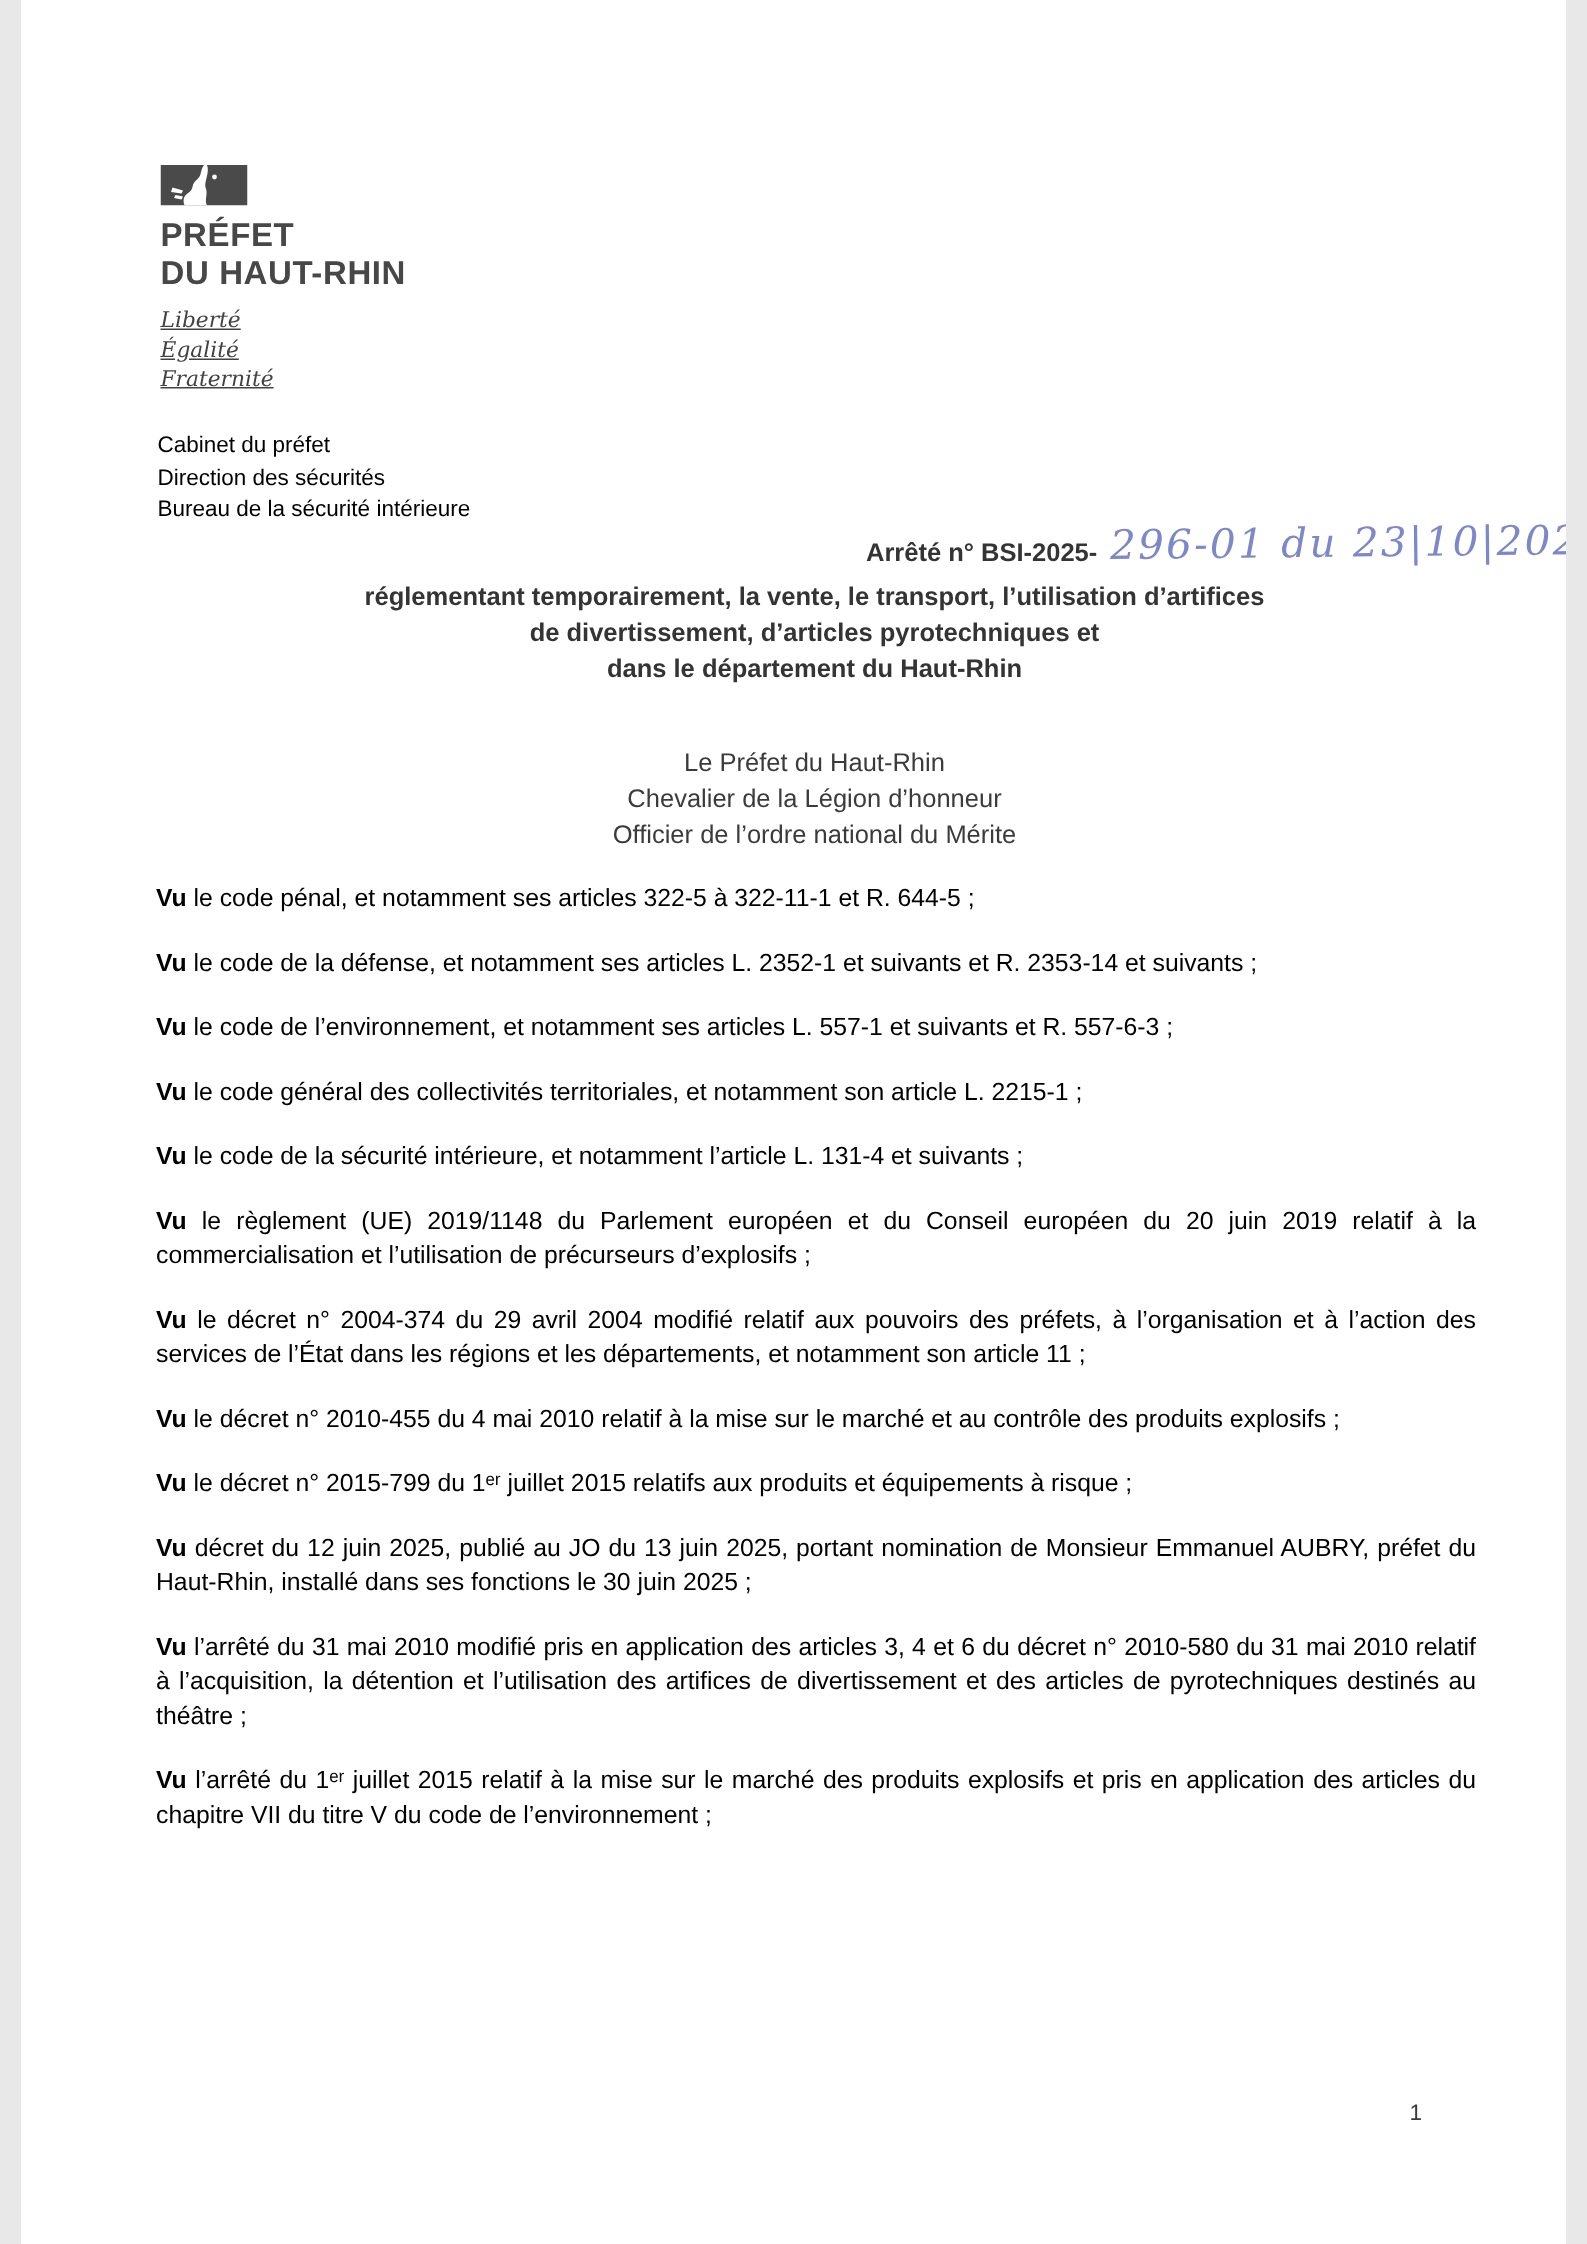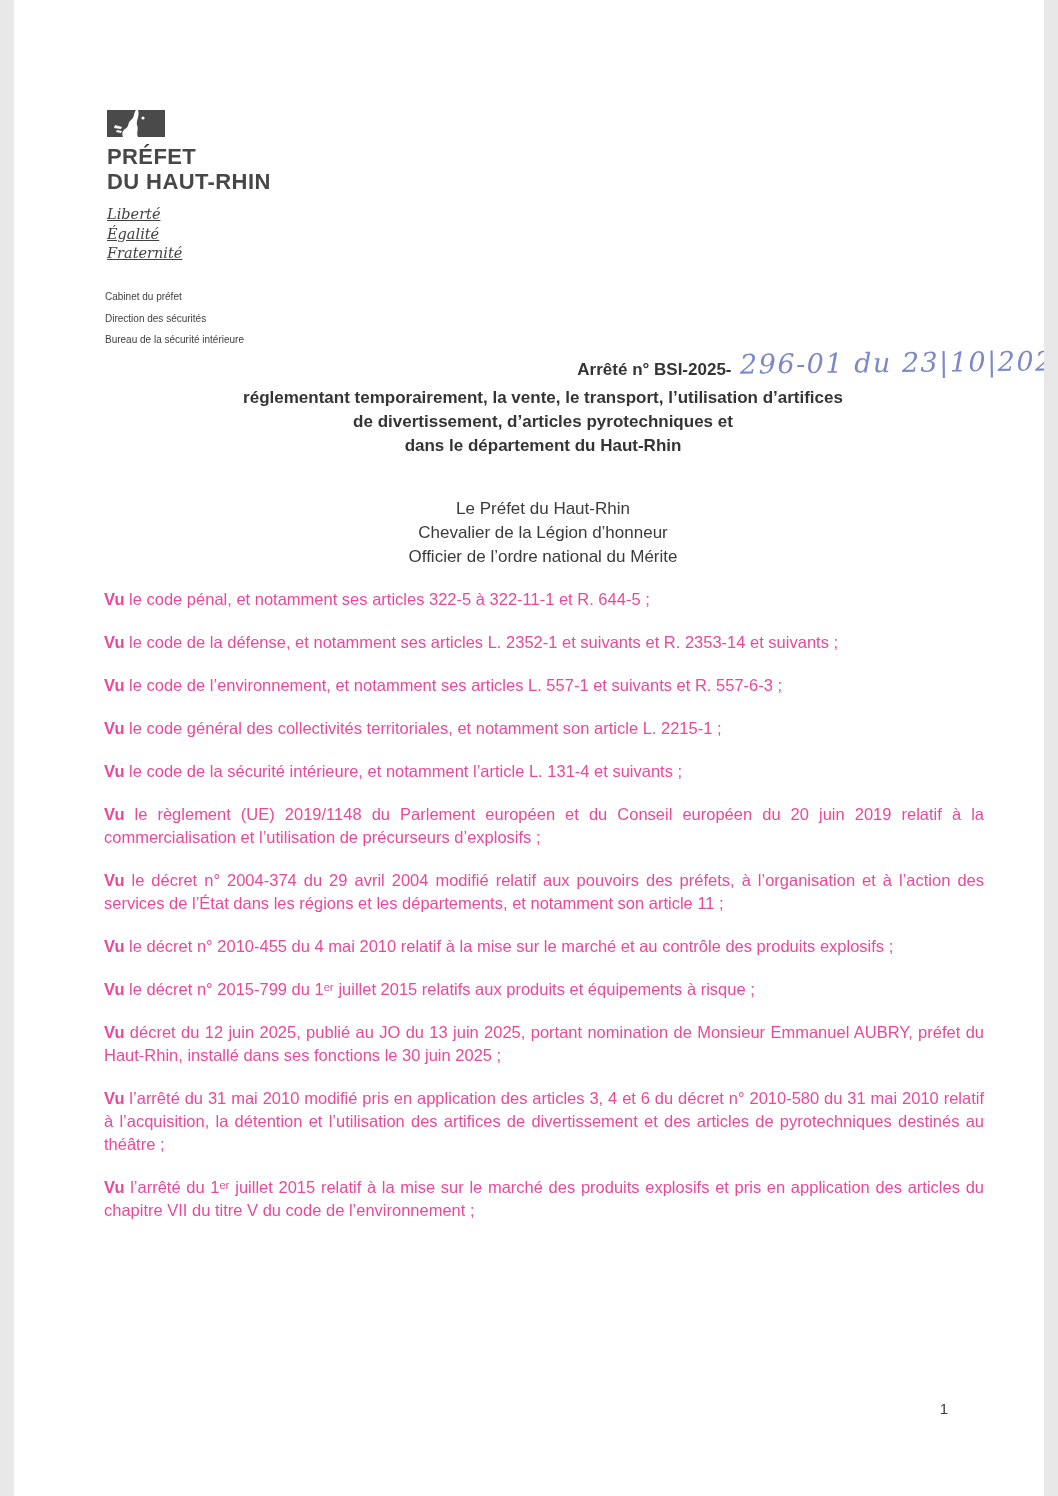--- a/index.html
+++ b/index.html
@@ -14,21 +14,21 @@
   }
 
   
   .logo-block { position:absolute; left:93px; top:110px; }
   .marianne { width:58px; height:27px; }
   .marianne svg { display:block; }
   .prefect-name { margin-top:7px; font-weight:bold; font-size:22px; line-height:25px; letter-spacing:0.4px; color:#474747; }
   .motto { margin-top:11px; font-family:"DejaVu Serif", serif; font-style:italic; font-size:14.5px; line-height:19.5px; color:#424242;text-decoration:underline; }
 
   
-  .service-block { position:absolute; left:91px; top:286px; font-size:10px; line-height:21.5px; color:#404040; }
+  .service-block { position:absolute; left:91px; top:286px; font-size:15px; line-height:21.5px; color:#000000; }
 
   
   .title-block { position:absolute; left:0; top:354px; width:1058px; text-align:center; font-weight:bold; font-size:17px; line-height:24px; color:#343434; }
   .title-first { text-align:right; padding-left:450px; white-space:nowrap; height:32px; }
   .handwriting {
     display:inline-block;
     font-family:"DejaVu Serif", serif;
     font-style:italic;
     font-weight:400;
     font-size:27px;
@@ -36,21 +36,21 @@
     color:#7d88c8;
     position:relative; top:-3px; margin-left:8px;
     transform:rotate(-0.6deg);
   }
 
   
   .authority-block { position:absolute; left:0; top:497px; width:1058px; text-align:center; font-size:17px; line-height:24px; color:#3b3b3b; }
   .authority-title { font-weight:normal; }
 
   
-  .recitals { position:absolute; left:90px; top:588px; width:880px; font-size:16.5px; line-height:23px; color:#ec4899; }
+  .recitals { position:absolute; left:90px; top:588px; width:880px; font-size:16.5px; line-height:23px; color:#000000; }
   .recital { margin:0 0 20px 0; text-align:justify; }
   .recital .vu { font-weight:bold; }
 
   
   .page-number { position:absolute; top:1400px; right:96px; font-size:15px; color:#3b3b3b; }
 </style>
 </head>
 <body>
 
 <div class="page">

